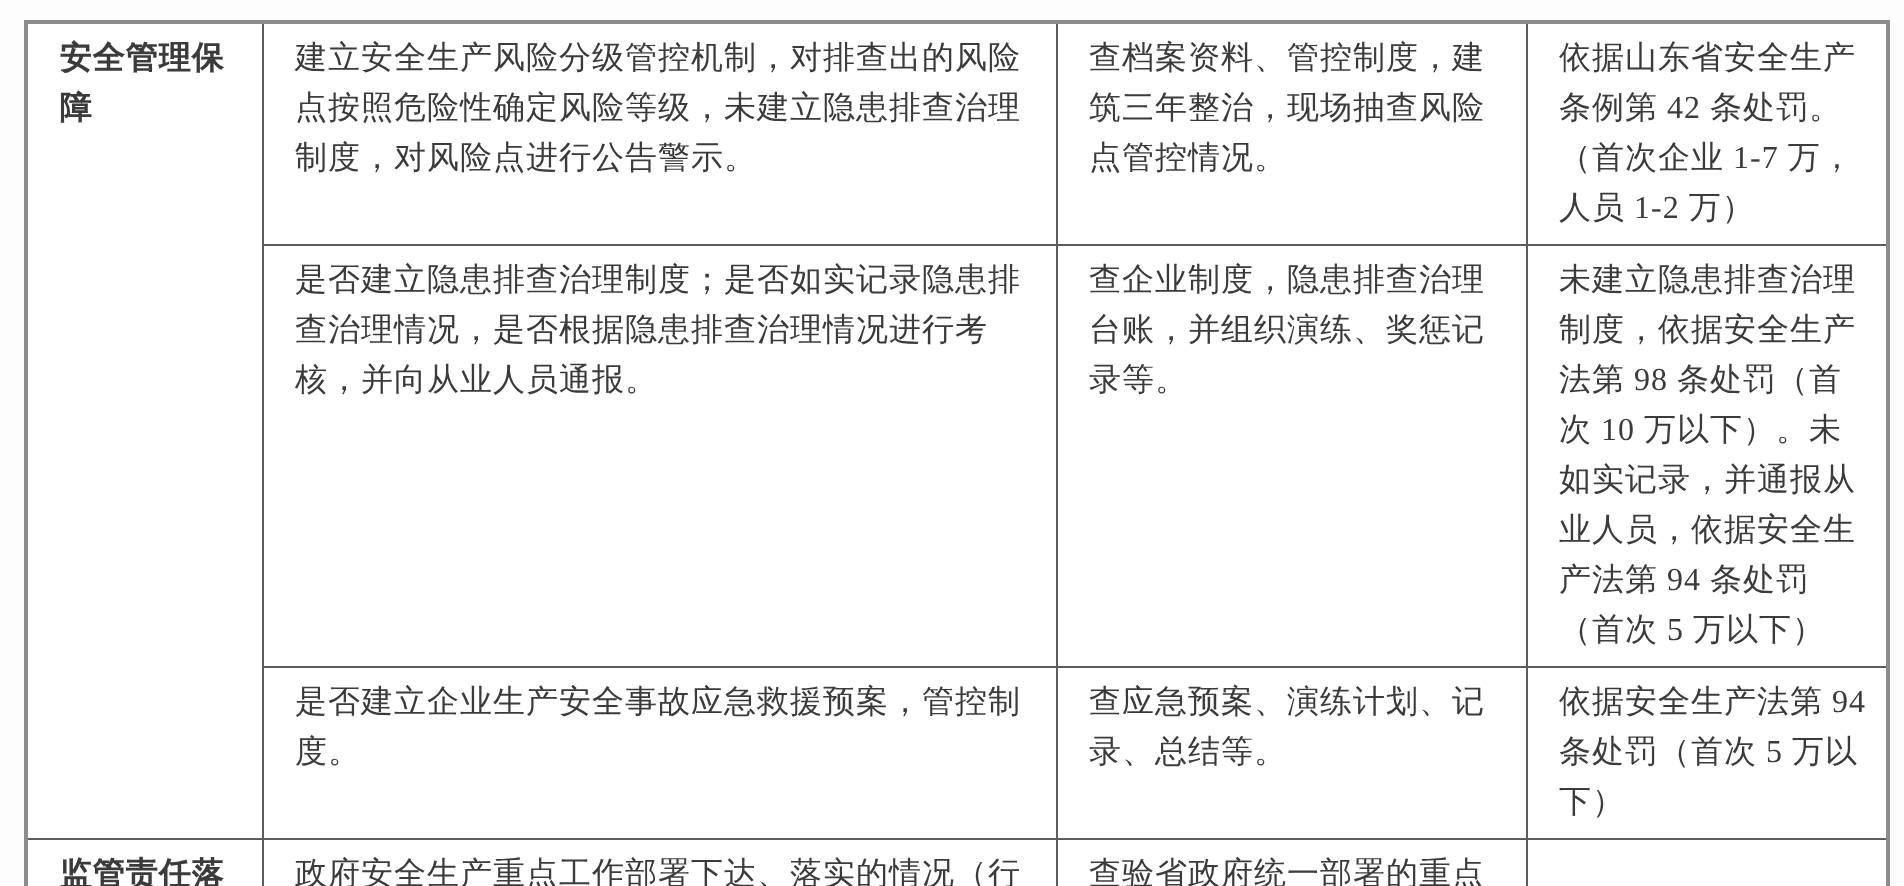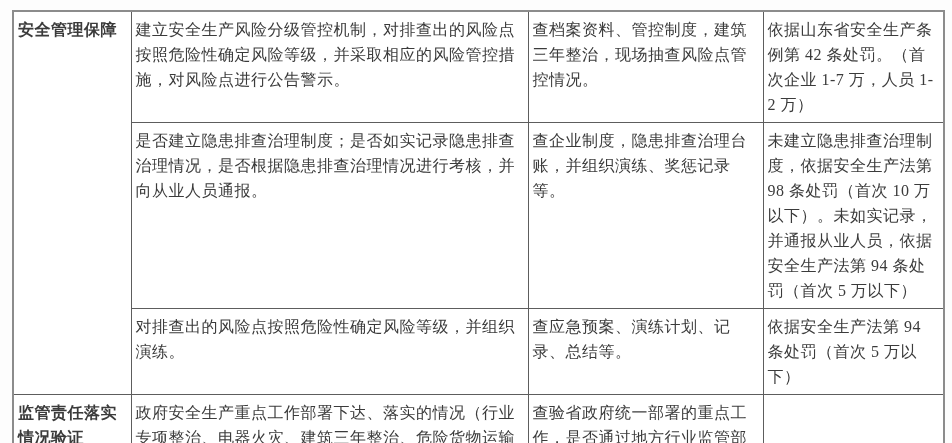--- a/index.html
+++ b/index.html
@@ -25,21 +25,21 @@
     border-collapse: collapse;
     table-layout: fixed;
     background: #ffffff;
     border: 2px solid #8c8c8c;
   }
   table.audit-table td {
     border: 1px solid #5d5d5d;
     color: #3b3b3b;
     font-size: 16px;
     line-height: 25px;
-    padding: 5px 9px 5px 4px;
+    padding: 5px 9px 5px 16px;
     vertical-align: top;
     text-align: left;
     letter-spacing: 0.5px;
     overflow: hidden;
   }
   td.category {
     font-weight: bold;
     text-align: center;
     vertical-align: middle;
     font-size: 17px;
@@ -59,31 +59,31 @@
   <table class="audit-table">
     <colgroup>
       <col style="width:118px">
       <col style="width:397px">
       <col style="width:235px">
       <col style="width:181px">
     </colgroup>
     <tbody>
       <tr class="r1">
         <td class="category" rowspan="3">安全管理保障</td>
-        <td>建立安全生产风险分级管控机制，对排查出的风险点按照危险性确定风险等级，并采取相应的风险管控措施，对风险点进行公告警示。</td>
+        <td>建立安全生产风险分级管控机制，对排查出的风险点按照危险性确定风险等级，未建立隐患排查治理制度，对风险点进行公告警示。</td>
         <td>查档案资料、管控制度，建筑三年整治，现场抽查风险点管控情况。</td>
         <td>依据山东省安全生产条例第 42 条处罚。（首次企业 1-7 万，人员 1-2 万）</td>
       </tr>
       <tr class="r2">
         <td class="v-mid">是否建立隐患排查治理制度；是否如实记录隐患排查治理情况，是否根据隐患排查治理情况进行考核，并向从业人员通报。</td>
         <td>查企业制度，隐患排查治理台账，并组织演练、奖惩记录等。</td>
         <td>未建立隐患排查治理制度，依据安全生产法第 98 条处罚（首次 10 万以下）。未如实记录，并通报从业人员，依据安全生产法第 94 条处罚（首次 5 万以下）</td>
       </tr>
       <tr class="r3">
-        <td class="v-mid">对排查出的风险点按照危险性确定风险等级，并组织演练。</td>
+        <td class="v-mid">是否建立企业生产安全事故应急救援预案，管控制度。</td>
         <td class="v-mid">查应急预案、演练计划、记录、总结等。</td>
         <td class="v-mid">依据安全生产法第 94 条处罚（首次 5 万以下）</td>
       </tr>
       <tr class="r4">
         <td class="category" rowspan="2">监管责任落实情况验证</td>
         <td>政府安全生产重点工作部署下达、落实的情况（行业专项整治、电器火灾、建筑三年整治、危险货物运输整治等）。</td>
         <td>查验省政府统一部署的重点工作，是否通过地方行业监管部门传达到了企业。</td>
         <td></td>
       </tr>
 

